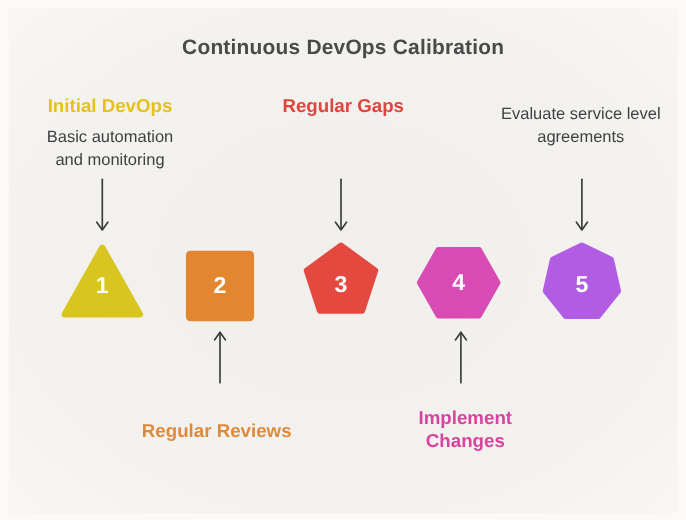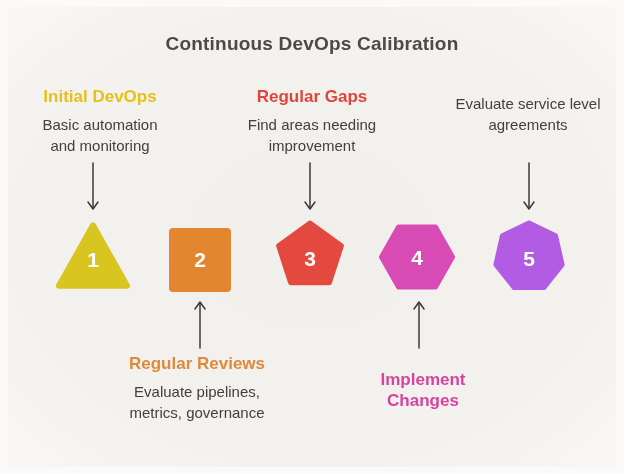--- a/index.html
+++ b/index.html
@@ -37,21 +37,20 @@
 
   <div class="title" style="color: rgb(74, 74, 74);">Continuous DevOps Calibration</div>
 
   <div class="label-group" style="left:12px;top:79px;width:160px">
     <div class="step-heading" style="color: rgb(230, 193, 25);">Initial DevOps</div>
     <div class="step-desc" style="max-width: 142px; color: rgb(64, 63, 65);">Basic automation and monitoring</div>
   </div>
 
   <div class="label-group" style="left:224px;top:79px;width:160px">
     <div class="step-heading" style="color: rgb(224, 69, 61);">Regular Gaps</div>
-    <div class="step-desc" style="max-width: 132px; color: rgb(64, 63, 65);">Find areas needing improvement</div>
   </div>
 
   <div class="label-group" style="left:440px;top:79px;width:160px">
     <div class="step-desc" style="max-width: 146px; color: rgb(64, 63, 65);">Evaluate service level agreements</div>
   </div>
 
   <svg class="arrow" style="left: 78px; top: 154px; stroke: rgb(58, 58, 58);" width="14" height="52">
     <line x1="7" y1="2" x2="7" y2="47"></line>
       <polyline points="2,41 7,48 12,41"></polyline>
   </svg>
@@ -98,22 +97,21 @@
 
   <svg class="arrow" style="left: 185px; top: 291px; stroke: rgb(58, 58, 58);" width="14" height="52">
     <line x1="7" y1="5" x2="7" y2="50"></line>
       <polyline points="2,11 7,4 12,11"></polyline>
   </svg>
   <svg class="arrow" style="left: 404px; top: 291px; stroke: rgb(58, 58, 58);" width="14" height="52">
     <line x1="7" y1="5" x2="7" y2="50"></line>
       <polyline points="2,11 7,4 12,11"></polyline>
   </svg>
 
-  <div class="label-group" style="left:109px;top:346px;width:160px">
+  <div class="label-group" style="left:109px;top:374px;width:160px">
     <div class="step-heading" style="color: rgb(223, 138, 59);">Regular Reviews</div>
-    <div class="step-desc" style="max-width: 152px; color: rgb(64, 63, 65);">Evaluate pipelines, metrics, governance</div>
   </div>
 
   <div class="label-group" style="left:325px;top:362px;width:180px">
     <div class="step-heading" style="max-width: 100px; color: rgb(216, 67, 159);">Implement Changes</div>
   </div>
 
 </div>
 
 </body></html>

